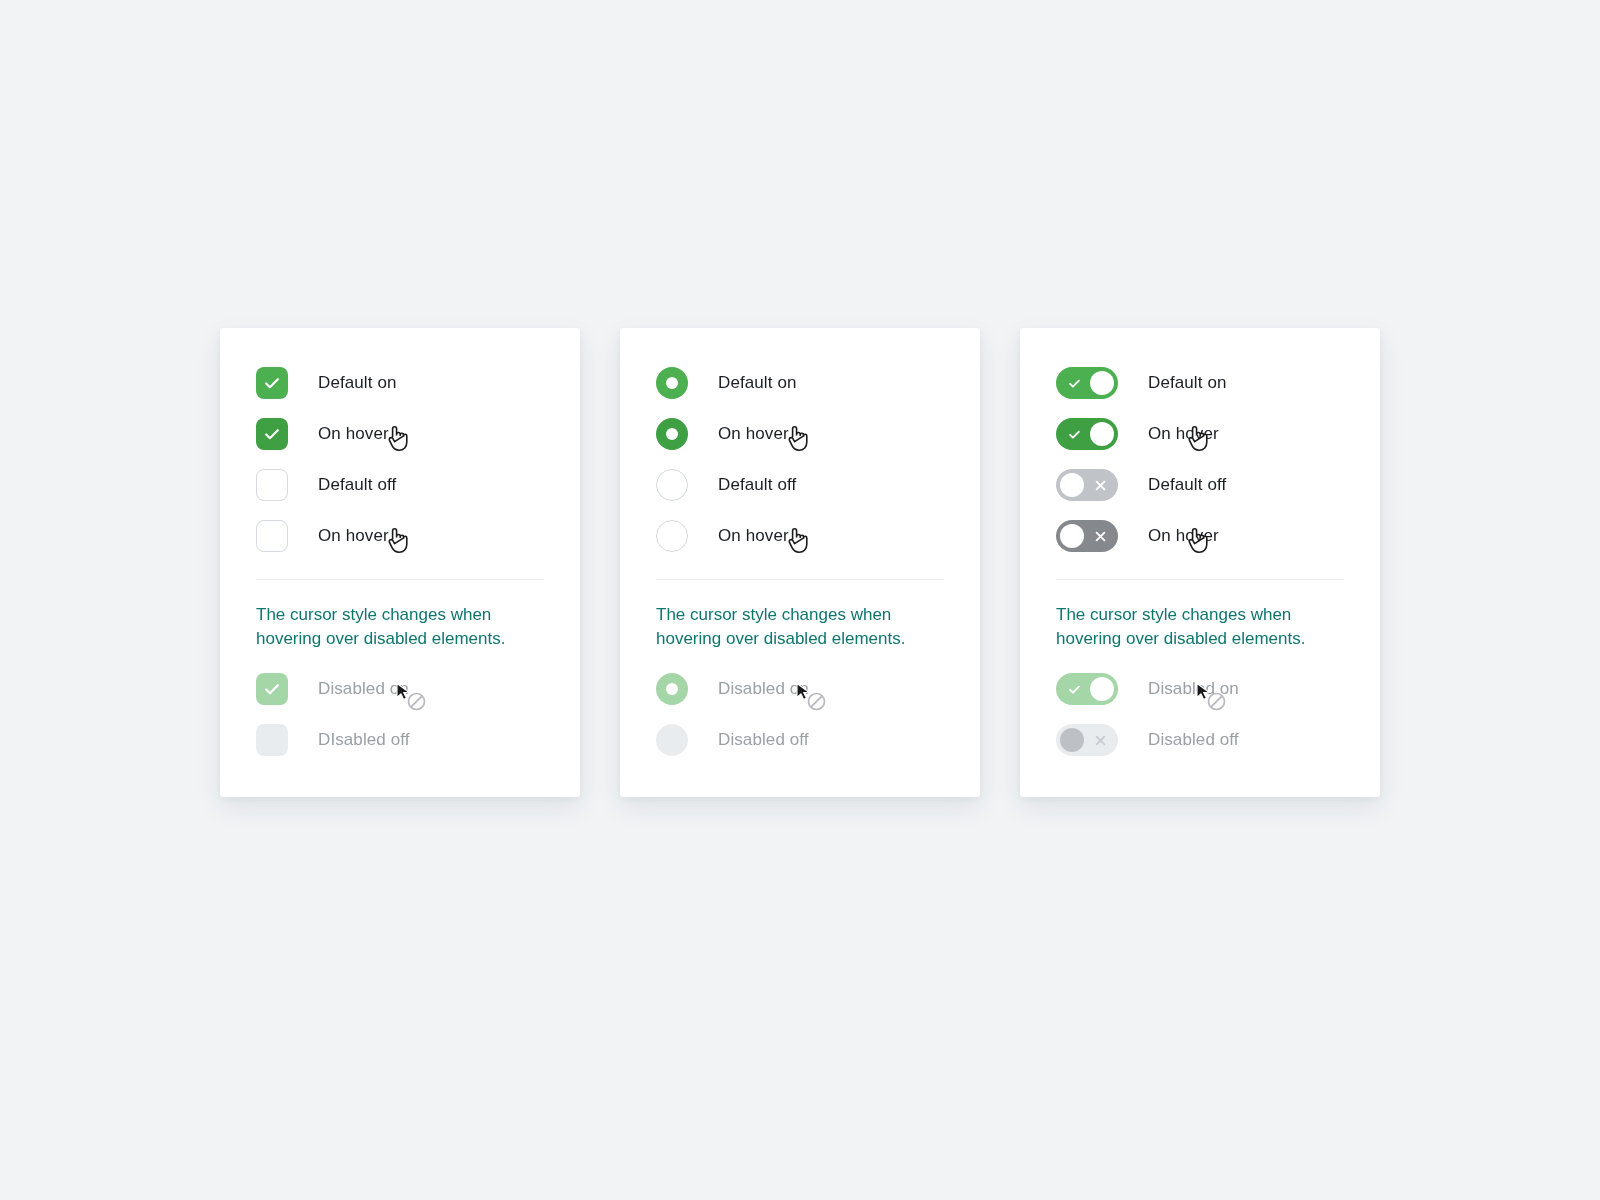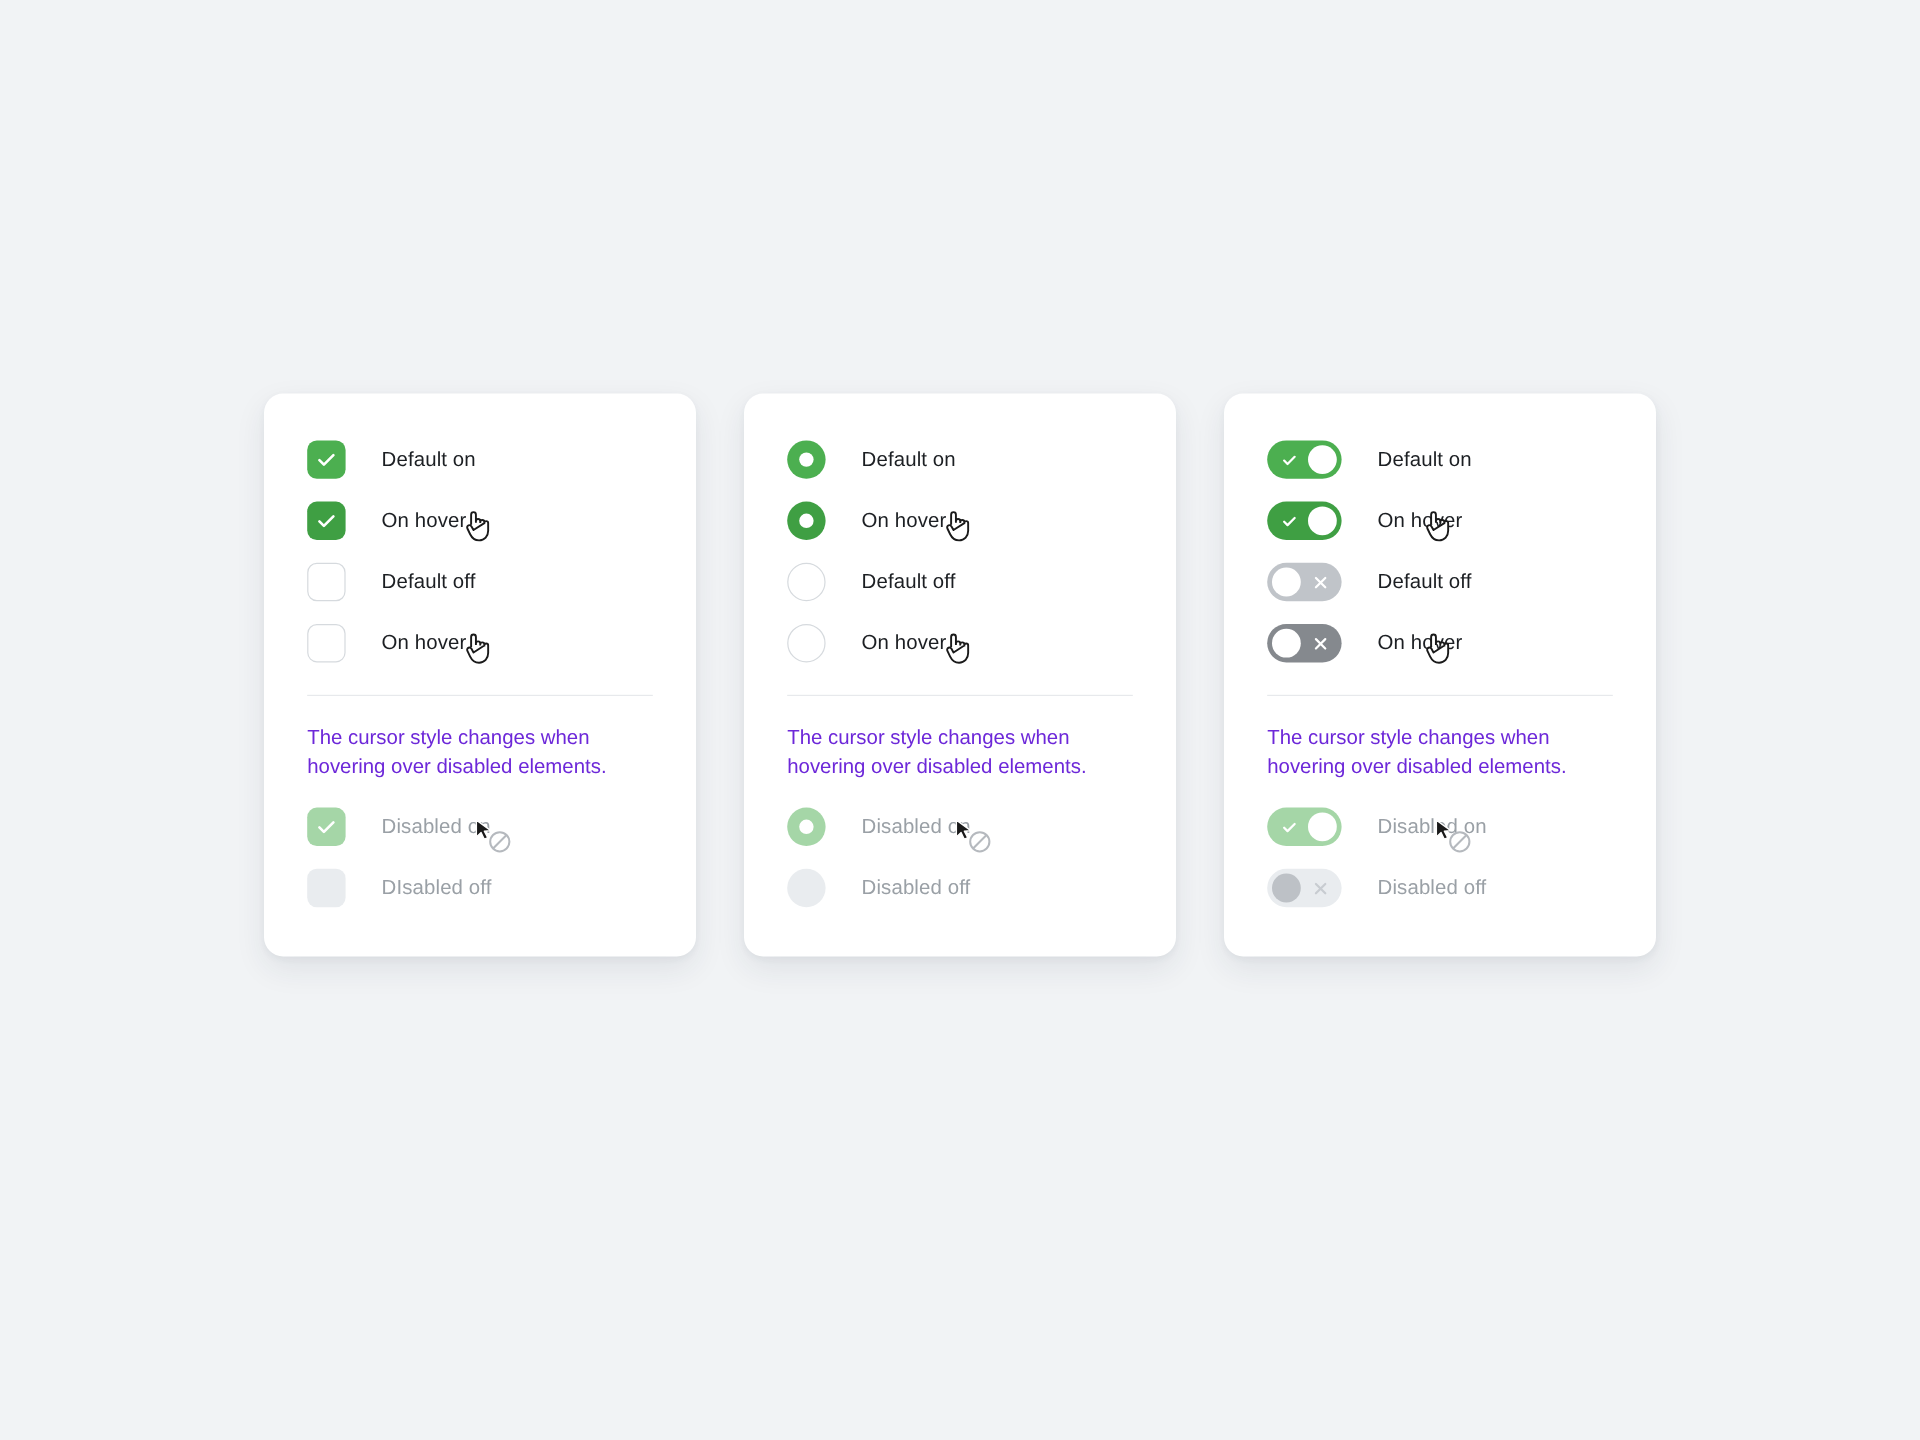--- a/index.html
+++ b/index.html
@@ -27,21 +27,21 @@
     top: 328px;
     width: 1600px;
     display: flex;
     justify-content: center;
     gap: 40px;
   }
 
   .card {
     width: 360px;
     background: #ffffff;
-    border-radius: 16px;
+    border-radius: 3px;
     box-shadow: 0 10px 26px rgba(40, 50, 70, 0.085),
                 0 2px 6px rgba(40, 50, 70, 0.05);
     padding: 38px 36px 40px 36px;
     box-sizing: border-box;
   }
 
   .rows {
     display: flex;
     flex-direction: column;
     gap: 17px;
@@ -152,21 +152,21 @@
   
   .divider {
     height: 1px;
     background: #e7e9ec;
     margin: 26px 0 0 0;
   }
   .note {
     margin-top: 23px;
     font-size: 17px;
     line-height: 24px;
-    color: #6d28d9;
+    color: #0f766e;
     max-width: 292px;
   }
   .disabled-rows {
     margin-top: 21px;
     display: flex;
     flex-direction: column;
     gap: 17px;
   }
 
   

